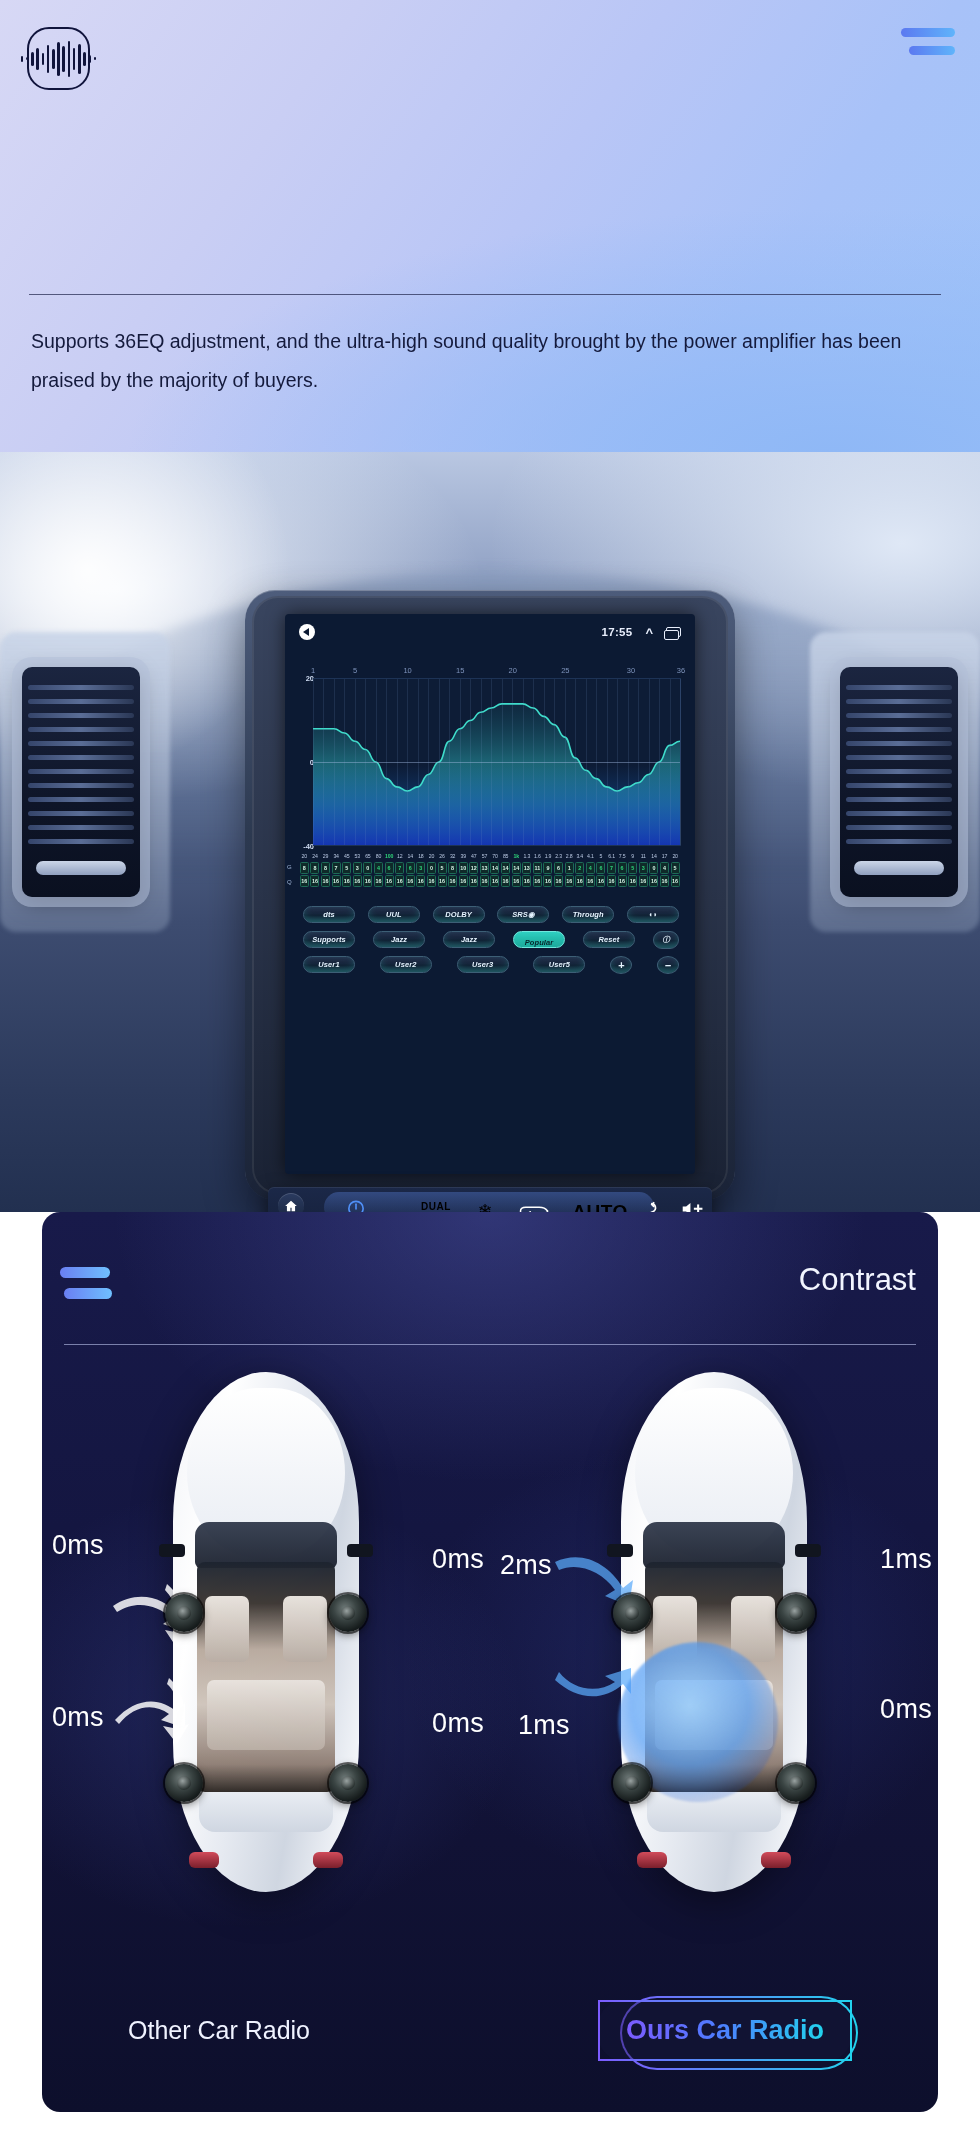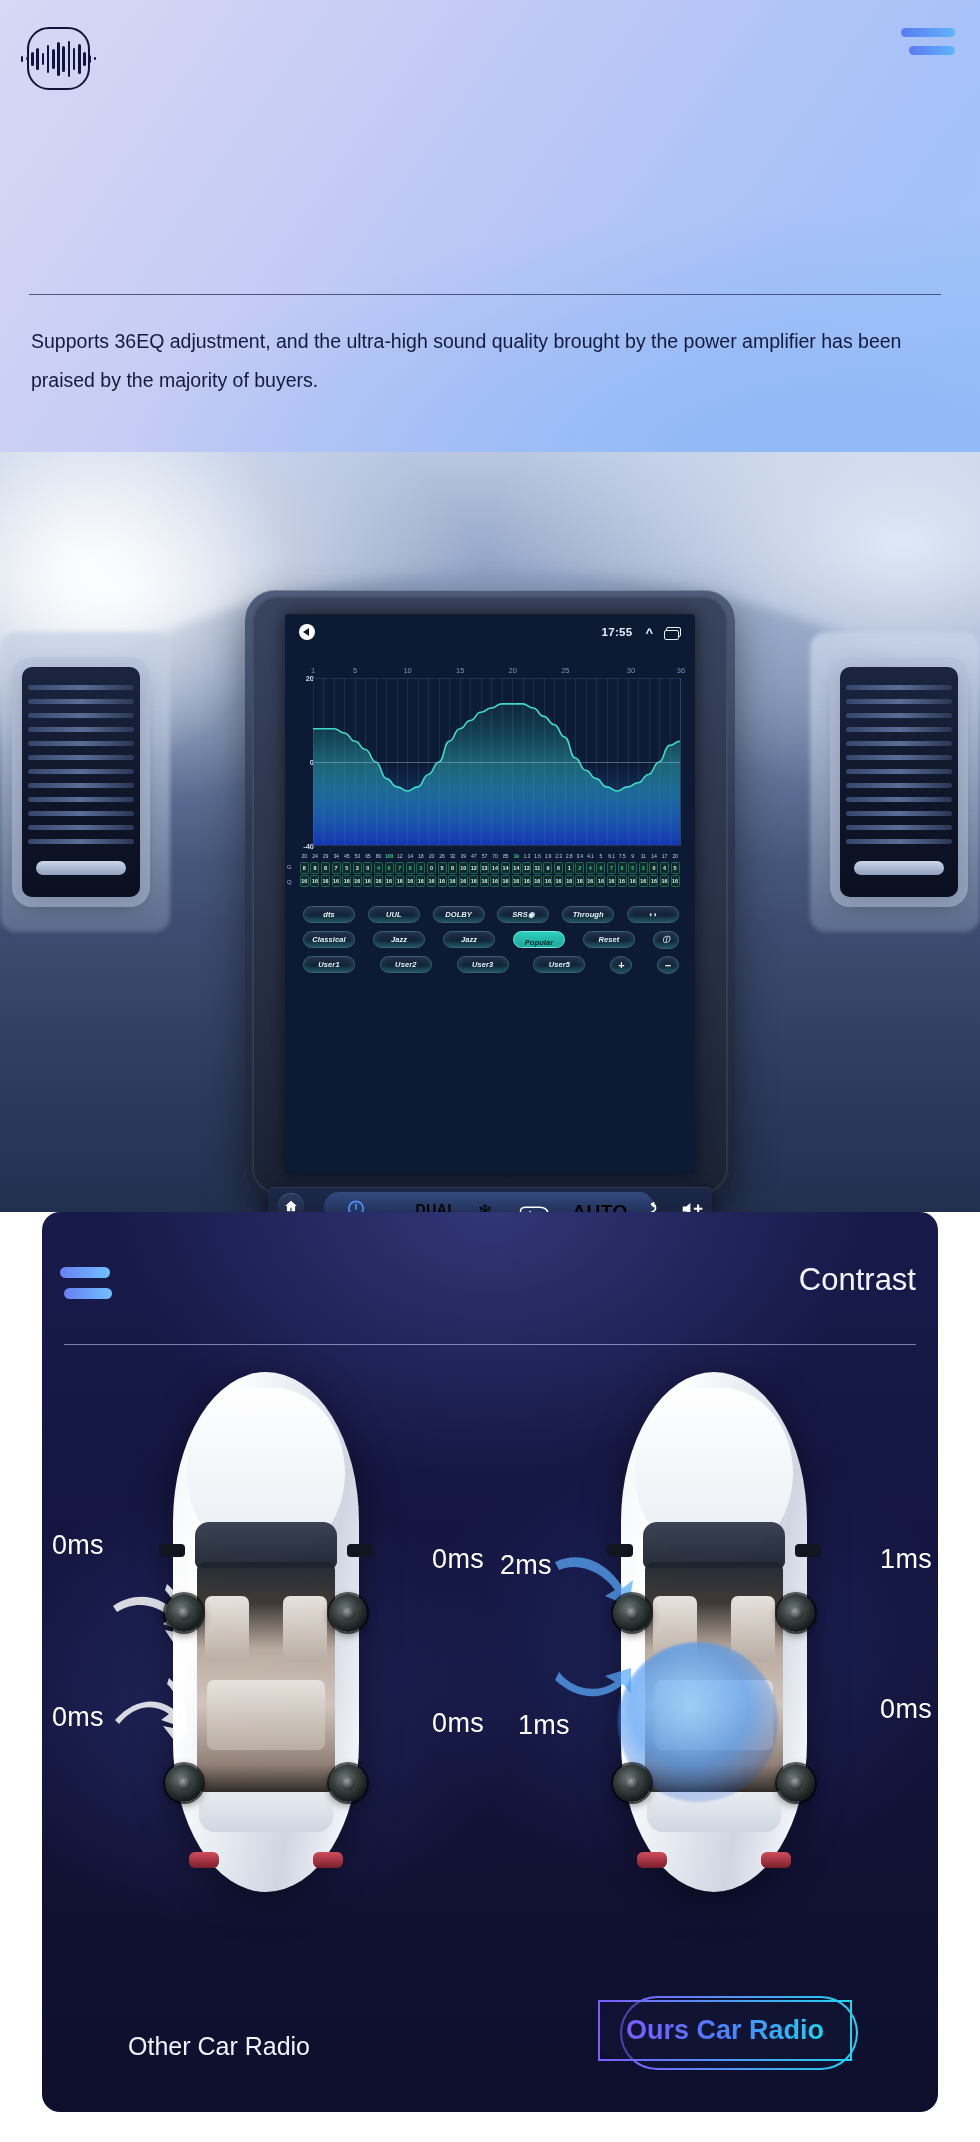--- a/index.html
+++ b/index.html
@@ -300,21 +300,21 @@
   .arrow-w{ position:absolute; opacity:.9; }
   .sound-ball{
     position:absolute; left:50%; top:270px; transform:translateX(-60%);
     width:160px; height:160px; border-radius:50%;
     background:radial-gradient(circle at 45% 40%, rgba(150,205,255,.85) 0%, rgba(70,150,245,.65) 45%, rgba(30,90,210,.22) 72%, rgba(30,90,210,0) 100%);
     filter:blur(1px);
   }
 
   .c-footer{ position:absolute; left:0; bottom:42px; width:100%; height:70px; }
   .otherlabel{
-    position:absolute; left:86px; top:32px; font-size:25px; color:#f0f3ff;
+    position:absolute; left:86px; top:16px; font-size:25px; color:#f0f3ff;
   }
   .ourbtn{
     position:absolute; right:86px; top:0px;
     padding:13px 26px; border-radius:26px;
     border:2px solid; border-image:linear-gradient(90deg,#7c5cff,#22d3ee) 1;
     border-image-slice:1;
     font-size:27px; font-weight:bold;
     background:rgba(20,22,58,.4);
   }
   .ourbtn-inner{
@@ -828,21 +828,21 @@
             <span>DOLBY</span>
           </div>
         <div class="pbtn"><span>SRS</span>◉</div>
         <div class="pbtn">
             <span>Through</span>
           </div>
         <div class="pbtn">◖◗</div>
       </div>
       <div class="prow">
         <div class="pbtn">
-            <span>Classical</span>
+            <span>Supports</span>
           </div>
         <div class="pbtn">
             <span>Jazz</span>
           </div>
         <div class="pbtn">
             <span>Jazz</span>
           </div>
         <div class="pbtn active">
             <span>Popular</span>
           </div>
@@ -881,21 +881,21 @@
           <path d="M12 3 2 12h3v9h6v-6h2v6h6v-9h3z"></path>
         </svg>
     </div>
 
     <div class="cl-item" style="left:88px; top:12px;">
       <svg width="19" height="19" viewBox="0 0 24 24" fill="none" stroke="#4f8ff7" stroke-width="2.1" stroke-linecap="round">
         <circle cx="12" cy="12" r="9"></circle>
           <path d="M12 6.5v6"></path>
       </svg>
     </div>
-    <div class="cl-item" style="left:168px; top:14px; font-size:14px; font-weight:bold; letter-spacing:.5px;">DUAL</div>
+    <div class="cl-item" style="left:168px; top:14px; font-size:10px; font-weight:bold; letter-spacing:.5px;">DUAL</div>
     <div class="cl-item" style="left:217px; top:13px; font-size:18px;">❄</div>
     <div class="cl-item" style="left:266px; top:16px;">
       <svg width="30" height="16" viewBox="0 0 40 20" fill="none" stroke="#fff" stroke-width="2" stroke-linecap="round">
         <path d="M6 14c-3 0-4-2-4-4 0-3 3-5 7-5h18c5 0 9 2 11 5"></path>
         <path d="M38 10c0 3-3 4-6 4H11"></path>
           <path d="M15 11l-4 3 4 3"></path>
       </svg>
     </div>
     <div class="cl-item" style="left:332px; top:14px; font-size:19px; font-weight:bold; letter-spacing:.5px;">AUTO</div>
     <div class="cl-item" style="left:383px; top:14px;">

